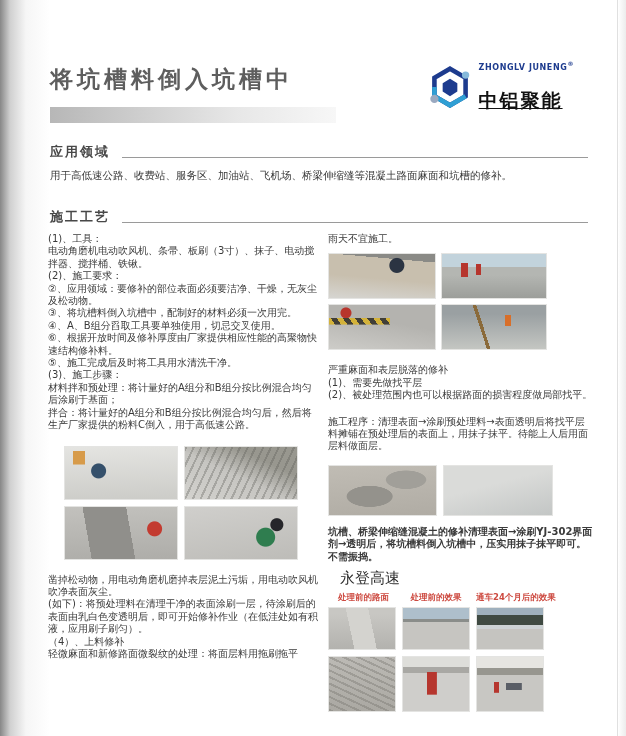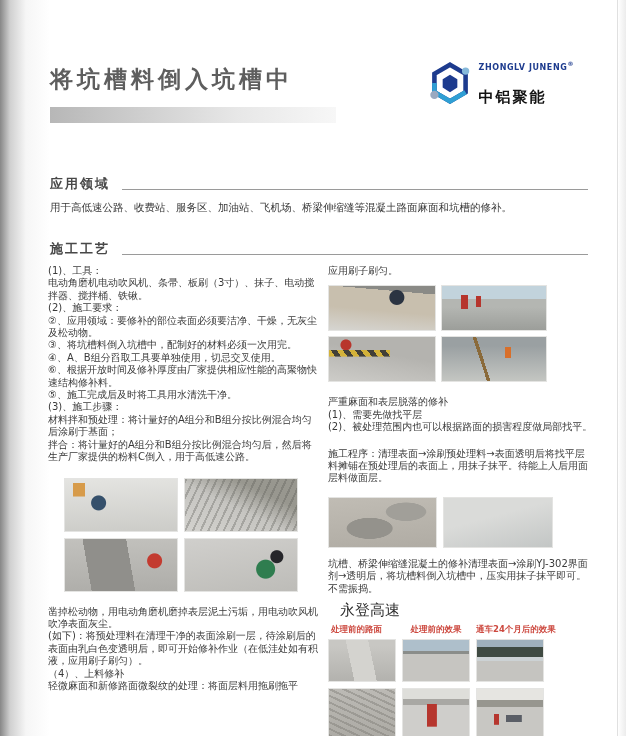--- a/index.html
+++ b/index.html
@@ -18,52 +18,52 @@
 
   
   header { position:relative; padding:64px 38px 0 50px; }
   .page-title { font-size:23px; font-weight:bold; color:#5e5e5e; letter-spacing:4px; }
   .title-bar { margin-top:12px; width:286px; height:16px;
     background:linear-gradient(to right,#b7b7b7,#e7e7e7 65%,#f7f7f7); }
   .logo { position:absolute; right:52px; top:60px; display:flex; align-items:center; gap:7px; }
   .logo svg { display:block; }
   .logo-en { font-size:8px; font-weight:bold; color:#1d3b8e; letter-spacing:.6px; white-space:nowrap; }
   .logo-en sup { font-size:6px; }
-  .logo-cn { font-size:15px; font-weight:bold; color:#121212; letter-spacing:2px; margin-top:16px; }
+  .logo-cn { font-size:19px; font-weight:bold; color:#121212; letter-spacing:2px; margin-top:16px;text-decoration:underline; }
 
   
   section.sec { padding:0 38px 0 50px; }
   .sec-head { display:flex; align-items:flex-end; margin-bottom:7px; }
   .sec-title { font-size:13px; font-weight:bold; color:#484848; letter-spacing:2px; white-space:nowrap; }
   .sec-line { flex:1; border-bottom:1px solid #9a9a9a; margin:0 0 3px 12px; }
-  .app-sec { margin-top:52px; }
+  .app-sec { margin-top:20px; }
   .app-body { font-size:10.5px; color:#3a3a3a; line-height:14px; }
   .proc-sec { margin-top:26px; }
 
   
   .cols { display:flex; gap:9px; padding:0 33px 0 48px; margin-top:5px; }
   .col-left { width:274px; }
   .col-right { width:268px; }
   .t { font-size:10px; line-height:12.4px; color:#3a3a3a; }
 
   
   .photo { border:1px solid #e4e4e2; background-color:#c9c8c4; }
   .grid { display:grid; gap:6px; }
   .g-left { grid-template-columns:114px 114px; grid-auto-rows:54px; margin:14px 0 0 16px; }
   .g-rtop { grid-template-columns:108px 106px; grid-auto-rows:46px; gap:5px; margin-top:8px; }
   .g-pair { grid-template-columns:109px 110px; grid-auto-rows:51px; gap:6px; margin-top:12px; }
   .lt-after { margin-top:14px; }
   .mt14 { margin-top:14px; }
-  .mt10 { margin-top:10px; }
+  .mt10 { margin-top:10px;font-weight:bold; }
 
   
   .case { margin-top:6px; }
   .case-name { font-size:15px; color:#2e2e2e; margin-left:12px; }
   .case-heads { display:grid; grid-template-columns:68px 68px 68px; gap:6px; margin-top:4px; }
-  .case-heads span { font-size:8.5px; font-weight:bold; color:#cd4a40; white-space:nowrap; overflow:visible; }
+  .case-heads span { font-size:8.5px; font-weight:bold; color:#cd4a40; white-space:nowrap; overflow:visible;text-align:center; }
   .ch-1 { padding-left:3px; }
   .ch-2 { text-align:center; }
   .g-case { grid-template-columns:68px 68px 68px; margin-top:3px; }
   .g-case .r1 { height:43px; }
   .g-case .r2 { height:56px; }
 
   
   .ph-a1 { background:radial-gradient(circle at 30% 46%, #35506b 0 7px, transparent 8px),
            linear-gradient(#d79b4a,#d79b4a) 8% 12%/11% 26% no-repeat,
            linear-gradient(178deg,#e4e4e1,#ccccc8); }
@@ -168,21 +168,21 @@
 
       <div class="lt-after">
         <p class="t">凿掉松动物，用电动角磨机磨掉表层泥土污垢，用电动吹风机吹净表面灰尘。</p>
         <p class="t">(如下)：将预处理料在清理干净的表面涂刷一层，待涂刷后的表面由乳白色变透明后，即可开始修补作业（在低洼处如有积液，应用刷子刷匀）。</p>
         <p class="t">（4）、上料修补</p>
         <p class="t">轻微麻面和新修路面微裂纹的处理：将面层料用拖刷拖平</p>
       </div>
     </div>
 
     <div class="col-right">
-      <p class="t">应用刷子刷匀。</p>
+      <p class="t">雨天不宜施工。</p>
 
       <div class="grid g-rtop">
         <div class="photo ph-b1" title="slope-material-pile"></div>
         <div class="photo ph-b2" title="toll-station-road"></div>
         <div class="photo ph-b3" title="yellow-black-curb-repair"></div>
         <div class="photo ph-b4" title="cone-and-squeegee-leveling"></div>
       </div>
 
       <div class="mt14">
         <p class="t">严重麻面和表层脱落的修补</p>

